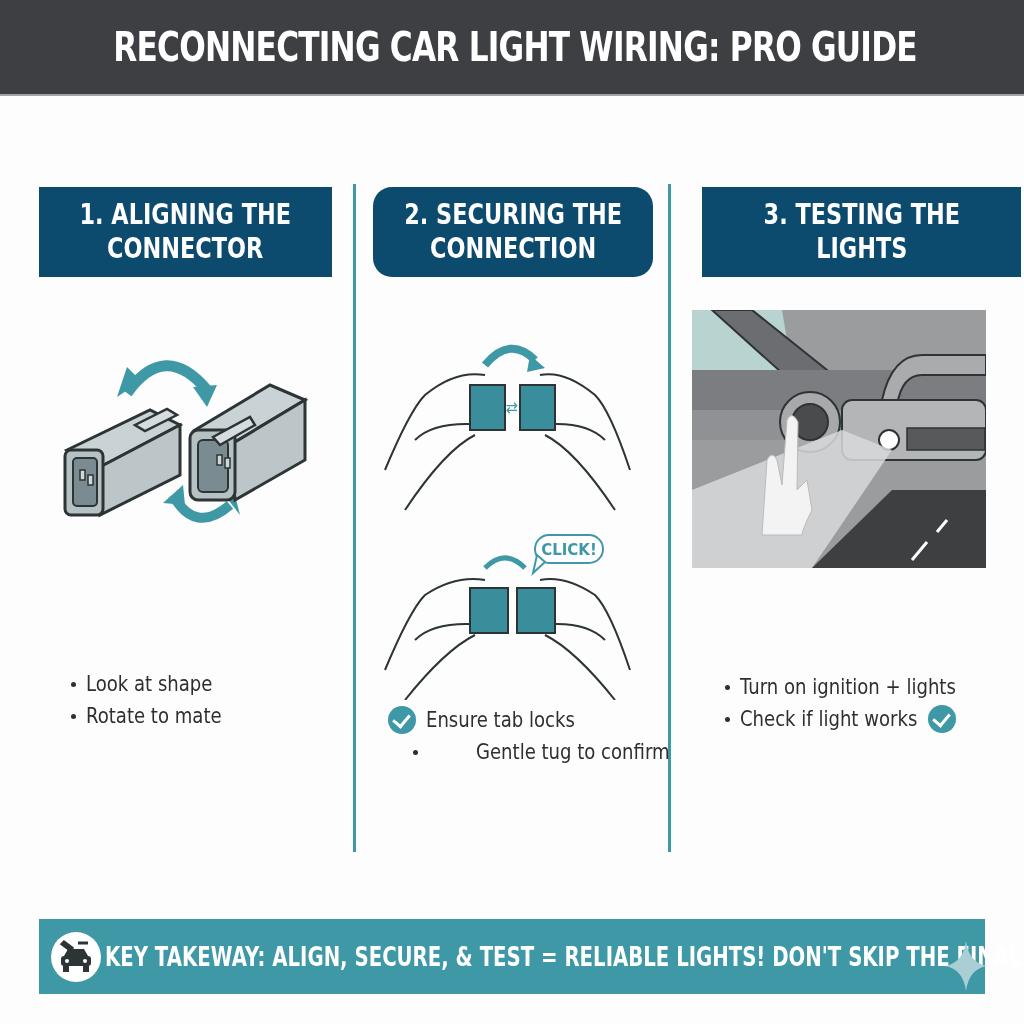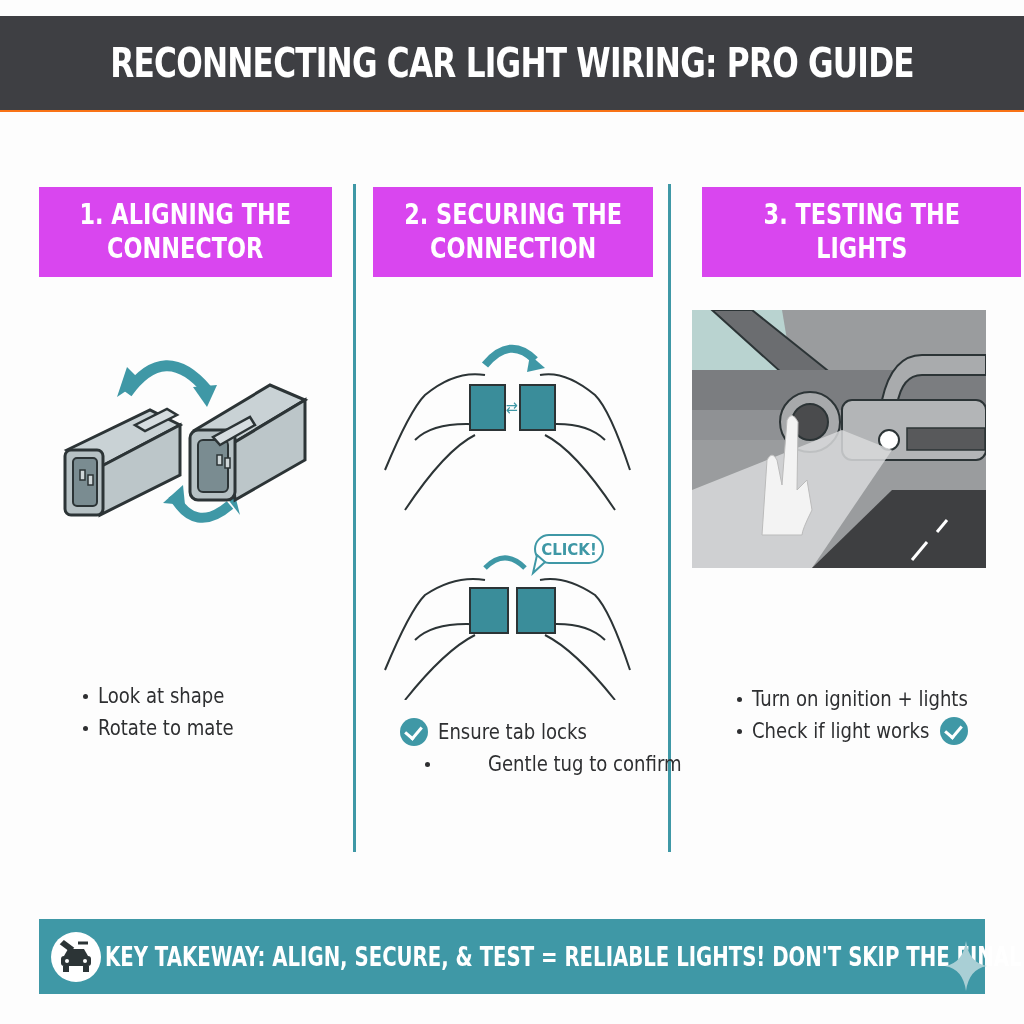--- a/index.html
+++ b/index.html
@@ -1,23 +1,23 @@
 <!DOCTYPE html>
 <html><head>
 <meta charset="utf-8">
 <style>
   html,body{margin:0;padding:0;}
   body{width:1024px;height:1024px;background:#fdfdfd;position:relative;overflow:hidden;font-family:"DejaVu Sans Condensed","DejaVu Sans",sans-serif;}
-  .title-bar{position:absolute;left:0;top:16px;width:1024px;height:94px;background:#3e3f43;display:flex;align-items:center;justify-content:center;border-bottom:2px solid #f97316;}
+  .title-bar{position:absolute;left:0;top:0;width:1024px;height:94px;background:#3e3f43;display:flex;align-items:center;border-bottom:2px solid #a3a3a3;}
   .title-bar h1{margin:0;color:#fff;font-family:"DejaVu Sans","Liberation Sans",sans-serif;font-weight:bold;font-size:40px;letter-spacing:-1px;transform:scaleX(0.78);white-space:nowrap;}
   .divider{position:absolute;top:184px;width:3px;height:668px;background:#3f98a6;}
-  .step-header{position:absolute;top:187px;height:90px;background:#d946ef;color:#fff;display:flex;align-items:center;justify-content:center;text-align:center;}
+  .step-header{position:absolute;top:187px;height:90px;background:#0c4a6e;color:#fff;display:flex;align-items:center;justify-content:center;text-align:center;}
   .step-header span{font-family:"DejaVu Sans",sans-serif;font-weight:bold;font-size:28px;line-height:34px;transform:scaleX(0.8);white-space:pre-line;display:block;}
   .illus{position:absolute;}
-  .bullets{position:absolute;list-style:none;margin:12px;padding:0;color:#2e2f31;font-family:"DejaVu Sans",sans-serif;font-size:21px;line-height:32px;}
+  .bullets{position:absolute;list-style:none;margin:0;padding:0;color:#2e2f31;font-family:"DejaVu Sans",sans-serif;font-size:21px;line-height:32px;}
   .bullets li{display:flex;align-items:center;white-space:nowrap;transform-origin:left center;}
   .bullets li .txt{display:inline-block;transform:scaleX(0.86);transform-origin:left center;}
   .dot{display:inline-block;width:5px;height:5px;border-radius:50%;background:#2e2f31;margin-right:10px;margin-left:5px;}
   .check{display:inline-block;width:28px;height:28px;border-radius:50%;background:#3f98a6;position:relative;flex-shrink:0;}
   .check::after{content:"";position:absolute;left:8px;top:5px;width:8px;height:13px;border-right:3px solid #fff;border-bottom:3px solid #fff;transform:rotate(40deg);}
   .takeaway{position:absolute;left:39px;top:919px;width:946px;height:75px;background:#3f98a6;display:flex;align-items:center;}
   .takeaway-icon{width:50px;height:50px;border-radius:50%;background:#fff;margin-left:12px;display:flex;align-items:center;justify-content:center;flex-shrink:0;}
   .takeaway-text{color:#fff;font-family:"DejaVu Sans",sans-serif;font-weight:bold;font-size:27px;white-space:nowrap;transform:scaleX(0.73);transform-origin:left center;margin-left:4px;}
   .sparkle{position:absolute;right:-2px;top:22px;}
 </style>
@@ -63,21 +63,21 @@
   <li>
       <span class="dot"></span>
       <span class="txt">Look at shape</span>
     </li>
   <li>
       <span class="dot"></span>
       <span class="txt">Rotate to mate</span>
     </li>
 </ul>
 
-<div class="step-header" style="left:373px;width:280px;">
+<div class="step-header" style="left:373px;width:280px;border-radius:19px;">
   <span>2. SECURING THE
 CONNECTION</span>
 </div>
 <svg class="illus" style="left:375px;top:330px;" width="270" height="370" viewBox="0 0 270 370">
   <g fill="none" stroke="#2c3436" stroke-width="2">
 
     <path d="M110 35 Q135 5 160 30" stroke="#3f98a6" stroke-width="8"></path>
     <path d="M10 140 Q35 80 50 65 Q80 40 110 45"></path>
     <path d="M40 110 Q60 90 110 95"></path>
     <path d="M30 180 Q70 120 100 105"></path>

